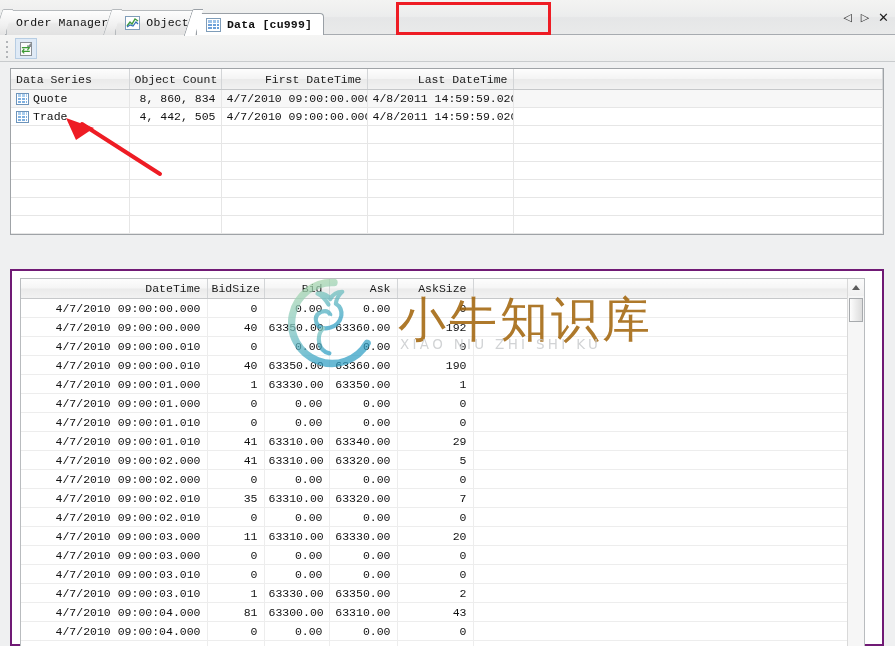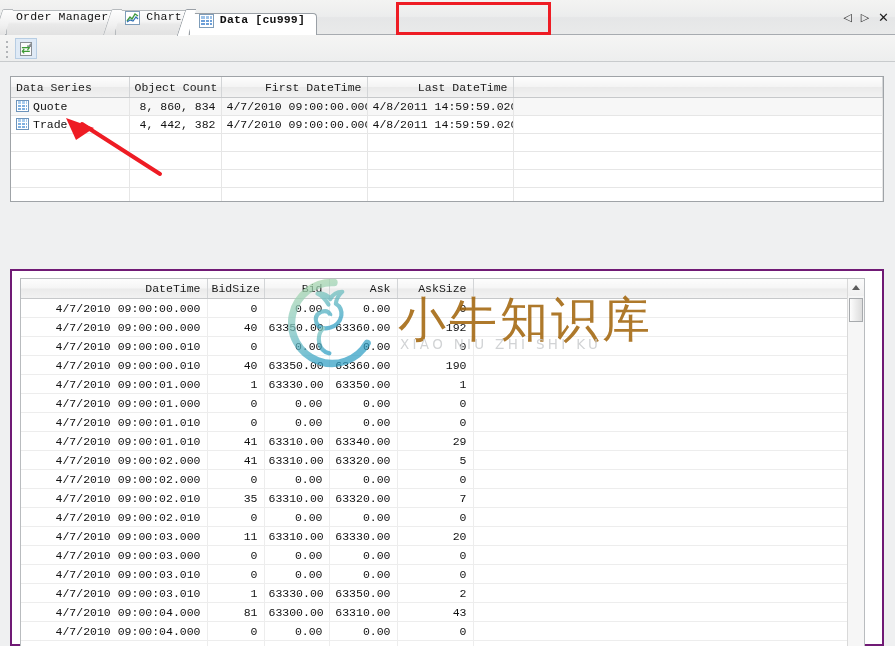--- a/index.html
+++ b/index.html
@@ -30,21 +30,21 @@
     position: absolute;
     left: 6px; top: 7px;
     display: flex;
     align-items: flex-end;
     height: 28px;
   }
   .tab {
     position: relative;
     height: 25px;
     display: flex;
-    align-items: flex-start;
+    align-items: center;
     gap: 6px;
     padding: 0 11px 0 9px;
     background: linear-gradient(to bottom, #fdfdfd 0%, #f3f3f3 45%, #e9e9e9 55%, #e2e2e2 100%);
     border: 1px solid #b6babd;
     border-bottom: none;
     border-radius: 2px 4px 0 0;
     margin-right: -5px;
     font-size: 11.5px;
     letter-spacing: 0.2px;
     white-space: nowrap;
@@ -159,22 +159,22 @@
     position: absolute; left: 0px; top: 1px;
     font-size: 11px; color: #3d9b35;
     font-family: "DejaVu Sans", sans-serif;
     line-height: 12px;
     font-weight: bold;
   }
 
   
   .panel-top {
     position: absolute;
-    left: 10px; top: 76px;
-    width: 874px; height: 126px;
+    left: 10px; top: 68px;
+    width: 874px; height: 167px;
     background: #fff;
     border: 1px solid #9fa3a7;
     box-sizing: border-box;
     overflow: hidden;
   }
   table.grid {
     border-collapse: collapse;
     width: 100%;
     table-layout: fixed;
     font-family: "Liberation Mono", "DejaVu Sans Mono", monospace;
@@ -197,21 +197,21 @@
     height: 17px;
     padding: 0 5px;
     white-space: nowrap;
     overflow: hidden;
     color: #111;
   }
   .ta-l { text-align: left; }
   .ta-r { text-align: right; }
   .row-alt { background: #f7f7f7; }
   .series-cell {
-    display: flex; align-items: flex-start; gap: 4px;
+    display: flex; align-items: flex-end; gap: 4px;
   }
   .series-ic {
     width: 13px; height: 12px;
     border: 1px solid #6d94bb;
     background: #fff;
     position: relative;
     flex: 0 0 auto;
     box-sizing: border-box;
   }
   .series-ic i { position: absolute; display: block; background: #7fb0e0; }
@@ -391,21 +391,21 @@
       </div>
 
       <div class="tab">
         <span class="ic ic-chart">
           <svg width="13" height="12" viewBox="0 0 13 12">
             <rect x="0" y="0" width="13" height="12" fill="#ffffff"></rect>
             <polyline points="1,9 4,5 6,7 9,2 12,4" fill="none" stroke="#3f9a3f" stroke-width="1.4"></polyline>
             <polyline points="1,10 4,8 7,9 10,5 12,7" fill="none" stroke="#2f6fb5" stroke-width="1.2"></polyline>
           </svg>
         </span>
-        <span class="tab-label">Chart</span>
+        <span class="tab-label">Object</span>
       </div>
 
 
 
       <div class="tab active">
         <span class="ic ic-grid">
           <i class="r0"></i>
             <i class="r1"></i>
             <i class="r2"></i>
             <i class="c1"></i>
@@ -480,21 +480,21 @@
               <span class="series-ic">
                 <i class="r0"></i>
                   <i class="r1"></i>
                   <i class="r2"></i>
                   <i class="c1"></i>
                   <i class="c2"></i>
               </span>
               <span>Trade</span>
             </span>
           </td>
-          <td class="ta-r">4, 442, 382</td>
+          <td class="ta-r">4, 442, 505</td>
           <td class="ta-r">4/7/2010 09:00:00.000</td>
           <td class="ta-r">4/8/2011 14:59:59.020</td>
           <td></td>
         </tr>
       </tbody>
       <tbody id="series-empty-rows">
           <tr>
             <td>&nbsp;</td>
             <td>&nbsp;</td>
             <td>&nbsp;</td>

